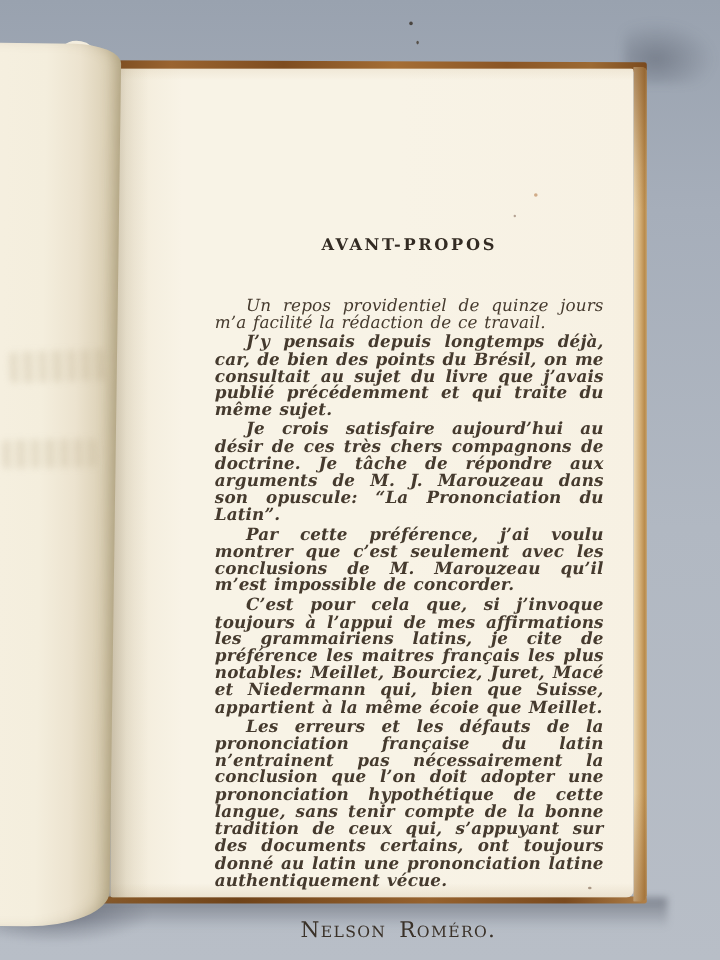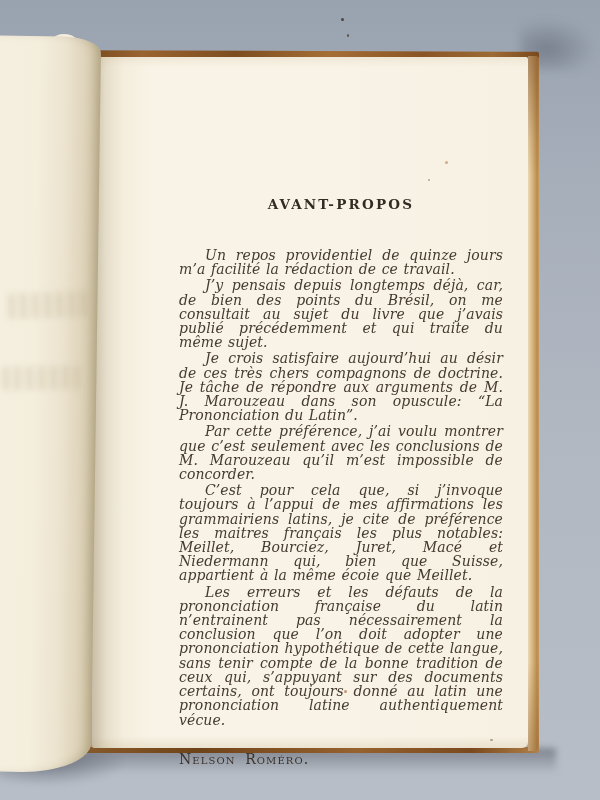--- a/index.html
+++ b/index.html
@@ -114,24 +114,24 @@
     margin:0 0 36px 0;text-align:center;
     font-size:13.5px;font-weight:bold;letter-spacing:2.2px;
     color:#332b23;font-family:"DejaVu Serif","Liberation Serif",serif;
   }
   .text-block p{
     margin:0;text-align:justify;text-indent:26px;
     font-style:italic;font-size:14px;line-height:14.2px;
     word-spacing:1px;letter-spacing:.1px;
     color:#453a2e;
   }
-  .text-block p + p{margin-top:2px;}
+  .text-block p + p{margin-top:2px;font-weight:bold;}
   .signature{
-    margin-top:24px;padding-right:18px;text-align:left;
-    font-variant:small-caps;font-size:14px;letter-spacing:1.1px;word-spacing:4px;
+    margin-top:24px;padding-right:18px;text-align:center;
+    font-variant:small-caps;font-size:18px;letter-spacing:1.1px;word-spacing:4px;
     color:#3a3128;
   }
 </style>
 </head>
 <body>
 
 <div class="scene">
 
   <div class="shadow-under"></div>
   <div class="corner-shade"></div>

